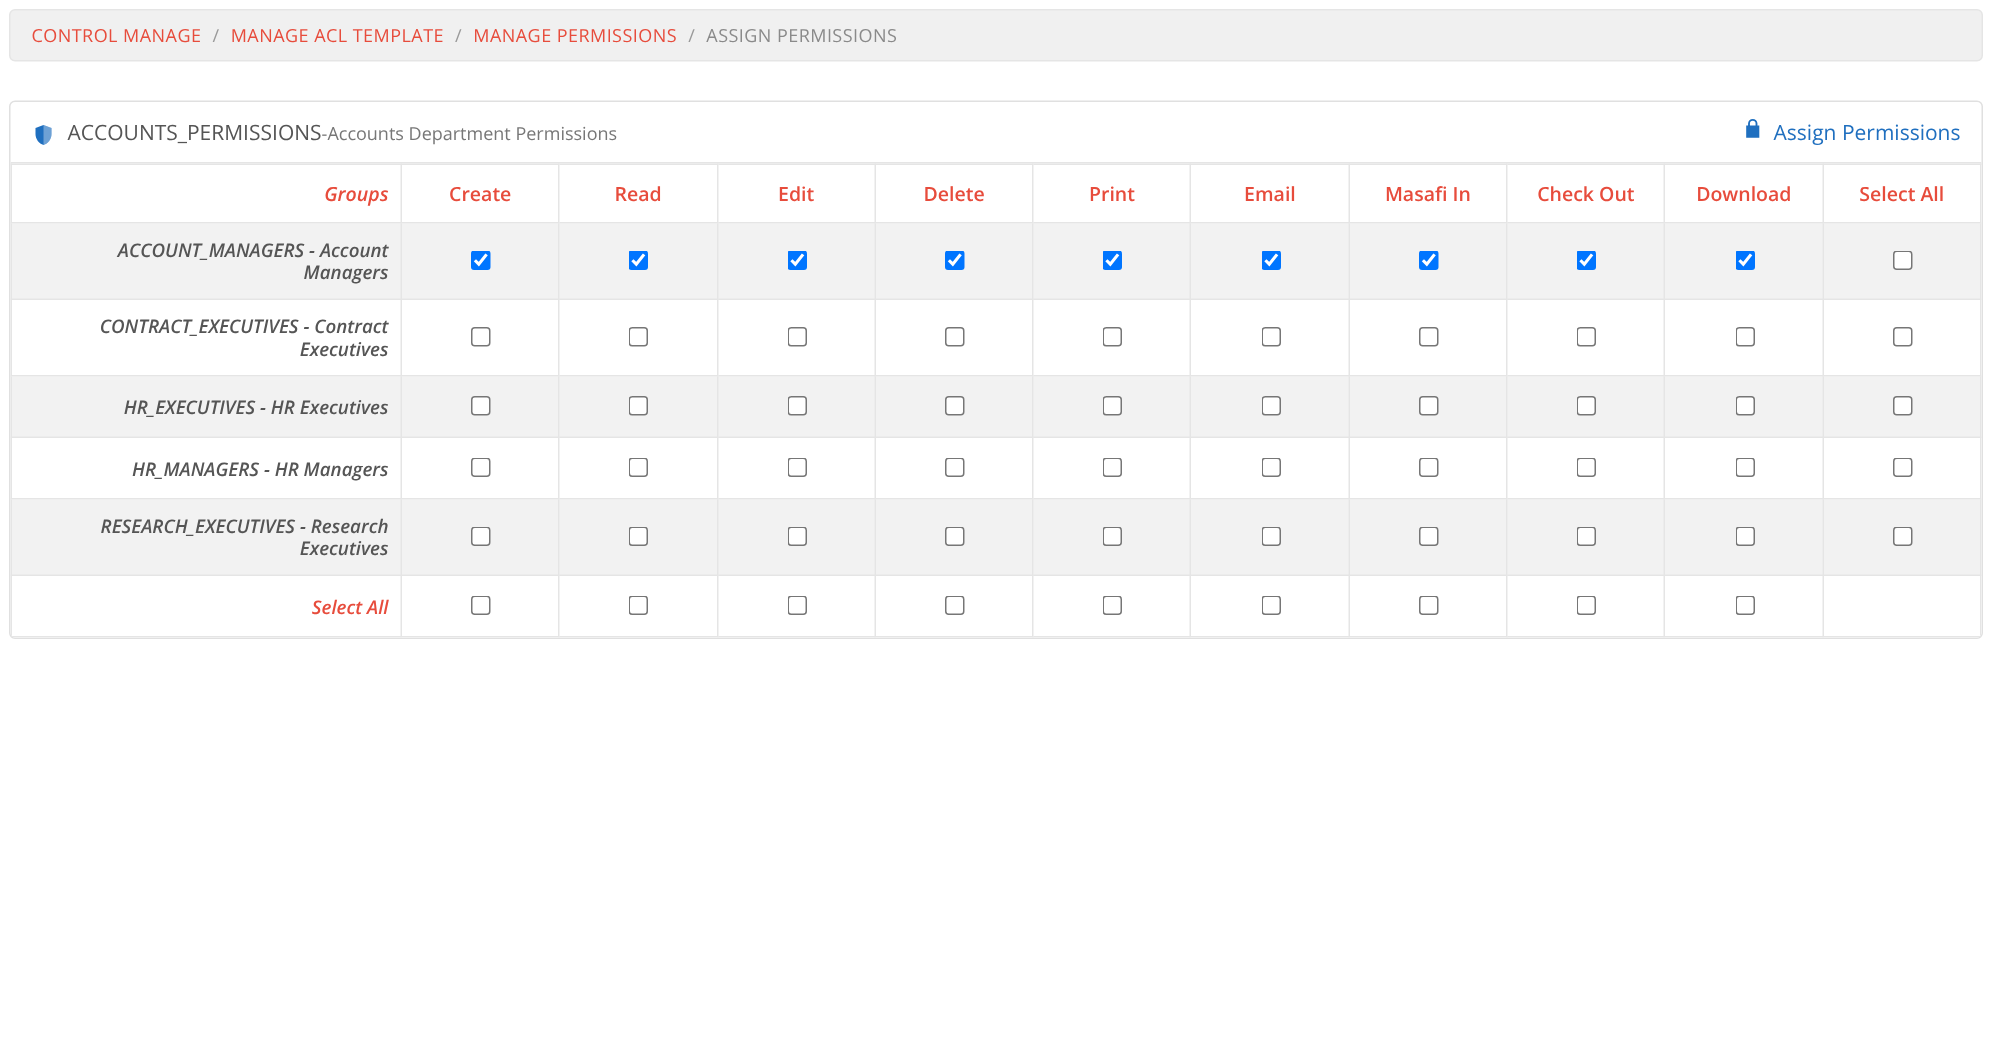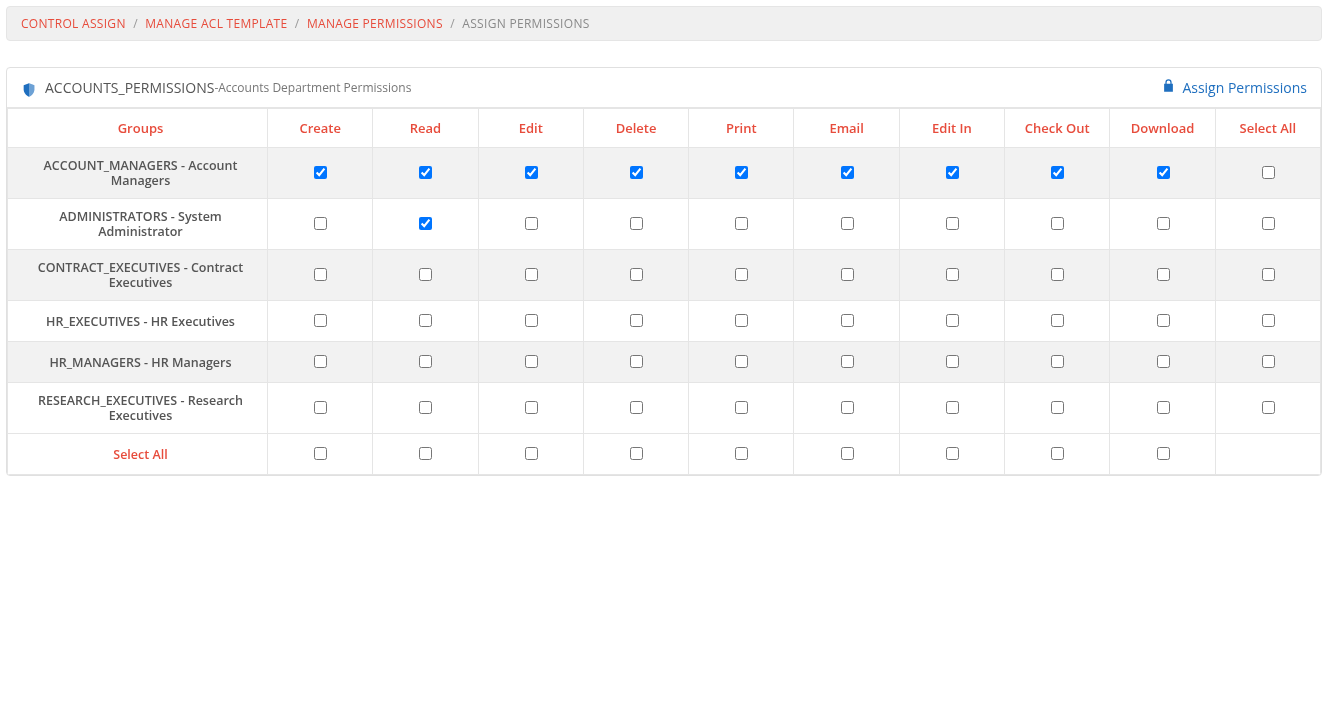--- a/index.html
+++ b/index.html
@@ -68,22 +68,23 @@
     text-align: center;
     vertical-align: middle;
   }
   table.perm th {
     background: #fff;
     color: #e74c3c;
     font-weight: 600;
     text-align: center;
   }
   table.perm th.groups, table.perm td.group-name {
-    text-align: center;
+    text-align: right;
     padding-left: 14px;
+    font-style: italic;
   }
   table.perm th.groups { width: 260px; }
   table.perm td.group-name {
     font-weight: 600;
     color: #555;
     font-size: 12.5px;
     line-height: 1.2;
   }
   table.perm tbody tr:nth-child(odd) td { background: #f2f2f2; }
   table.perm tbody tr:nth-child(even) td { background: #fff; }
@@ -91,21 +92,21 @@
   table.perm tbody tr.selectall td.group-name { color:#e74c3c; font-weight:600; }
   input[type="checkbox"] {
     width: 13px; height: 13px;
     cursor: pointer;
   }
 </style>
 </head>
 <body>
 
 <div class="breadcrumb-bar">
-  <a href="#">CONTROL ASSIGN</a>
+  <a href="#">CONTROL MANAGE</a>
   <span class="sep">/</span>
   <a href="#">MANAGE ACL TEMPLATE</a>
   <span class="sep">/</span>
   <a href="#">MANAGE PERMISSIONS</a>
   <span class="sep">/</span>
   <span class="current">ASSIGN PERMISSIONS</span>
 </div>
 
 <div class="panel">
   <div class="panel-header">
@@ -132,54 +133,41 @@
   <table class="perm">
     <thead>
       <tr id="head-row">
         <th class="groups">Groups</th>
       <th>Create</th>
           <th>Read</th>
           <th>Edit</th>
           <th>Delete</th>
           <th>Print</th>
           <th>Email</th>
-          <th>Edit In</th>
+          <th>Masafi In</th>
           <th>Check Out</th>
           <th>Download</th>
           <th>Select All</th>
         </tr>
     </thead>
     <tbody id="perm-body">
         <tr>
           <td class="group-name">ACCOUNT_MANAGERS - Account Managers</td>
           <td><input type="checkbox" checked="" style=""></td>
           <td><input type="checkbox" checked="" style=""></td>
           <td><input type="checkbox" checked="" style=""></td>
           <td><input type="checkbox" checked="" style=""></td>
           <td><input type="checkbox" checked="" style=""></td>
           <td><input type="checkbox" checked="" style=""></td>
           <td><input type="checkbox" checked="" style=""></td>
           <td><input type="checkbox" checked="" style=""></td>
           <td><input type="checkbox" checked="" style=""></td>
           <td><input type="checkbox" style=""></td>
         </tr>
         <tr>
-          <td class="group-name">ADMINISTRATORS - System Administrator</td>
-          <td><input type="checkbox" style=""></td>
-          <td><input type="checkbox" checked="" style=""></td>
-          <td><input type="checkbox" style=""></td>
-          <td><input type="checkbox" style=""></td>
-          <td><input type="checkbox" style=""></td>
-          <td><input type="checkbox" style=""></td>
-          <td><input type="checkbox" style=""></td>
-          <td><input type="checkbox" style=""></td>
-          <td><input type="checkbox" style=""></td>
-          <td><input type="checkbox" style=""></td>
-        </tr>
-        <tr>
           <td class="group-name">CONTRACT_EXECUTIVES - Contract Executives</td>
           <td><input type="checkbox" style=""></td>
           <td><input type="checkbox" style=""></td>
           <td><input type="checkbox" style=""></td>
           <td><input type="checkbox" style=""></td>
           <td><input type="checkbox" style=""></td>
           <td><input type="checkbox" style=""></td>
           <td><input type="checkbox" style=""></td>
           <td><input type="checkbox" style=""></td>
           <td><input type="checkbox" style=""></td>

